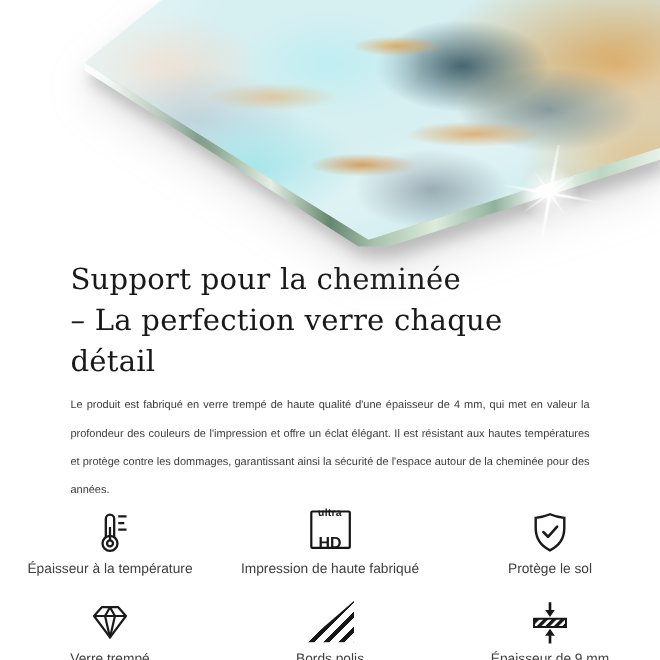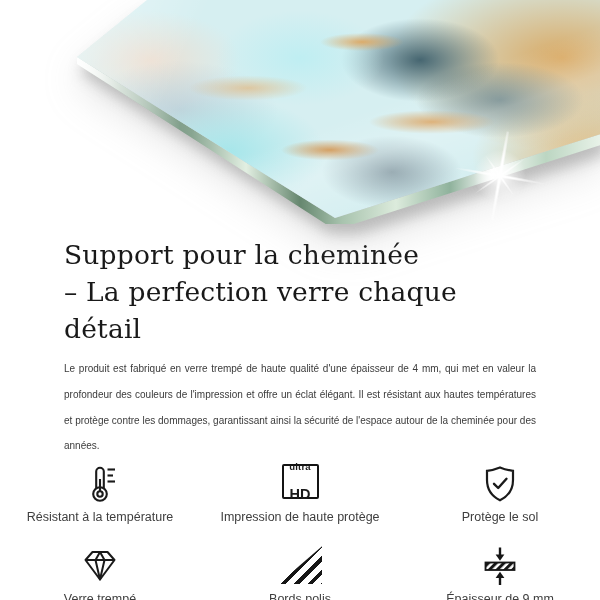--- a/index.html
+++ b/index.html
@@ -89,31 +89,31 @@
       <svg class="icon-svg" width="40" height="40" viewBox="0 0 40 40" fill="none" stroke="#1a1a1a" stroke-width="2.1">
         <circle cx="20" cy="30" r="6.8"></circle>
         <circle cx="20" cy="30" r="2.7"></circle>
         <path d="M16.2 24.4 V7.6 A3.8 3.8 0 0 1 23.8 7.6 V24.4"></path>
         <line x1="20" y1="15" x2="20" y2="27.2"></line>
         <line x1="27.5" y1="5.5" x2="35" y2="5.5"></line>
         <line x1="27.5" y1="11.5" x2="33" y2="11.5"></line>
         <line x1="27.5" y1="17.5" x2="35" y2="17.5"></line>
       </svg>
     </div>
-    <div class="feature-label">Résistant à la température</div>
+    <div class="feature-label">Épaisseur à la température</div>
   </div>
 
   <div class="feature">
     <div class="icon-box">
       <div class="uhd">
         <span class="t1">ultra</span>
         <span class="t2">HD</span>
       </div>
     </div>
-    <div class="feature-label">Impression de haute protège</div>
+    <div class="feature-label">Impression de haute fabriqué</div>
   </div>
 
   <div class="feature">
     <div class="icon-box">
       <svg class="icon-svg" width="40" height="40" viewBox="0 0 40 40" fill="none" stroke="#1a1a1a" stroke-width="2.2">
         <path d="M20 3.5 C24 5.2 28.5 6.3 33 6.8 V16 C33 26 28 32.3 20 36.3 C12 32.3 7 26 7 16 V6.8 C11.5 6.3 16 5.2 20 3.5 Z"></path>
         <path d="M14 19.8 L18.2 24 L26.5 14.8" stroke-linecap="round" stroke-linejoin="round" stroke-width="2.4"></path>
       </svg>
     </div>
     <div class="feature-label">Protège le sol</div>

